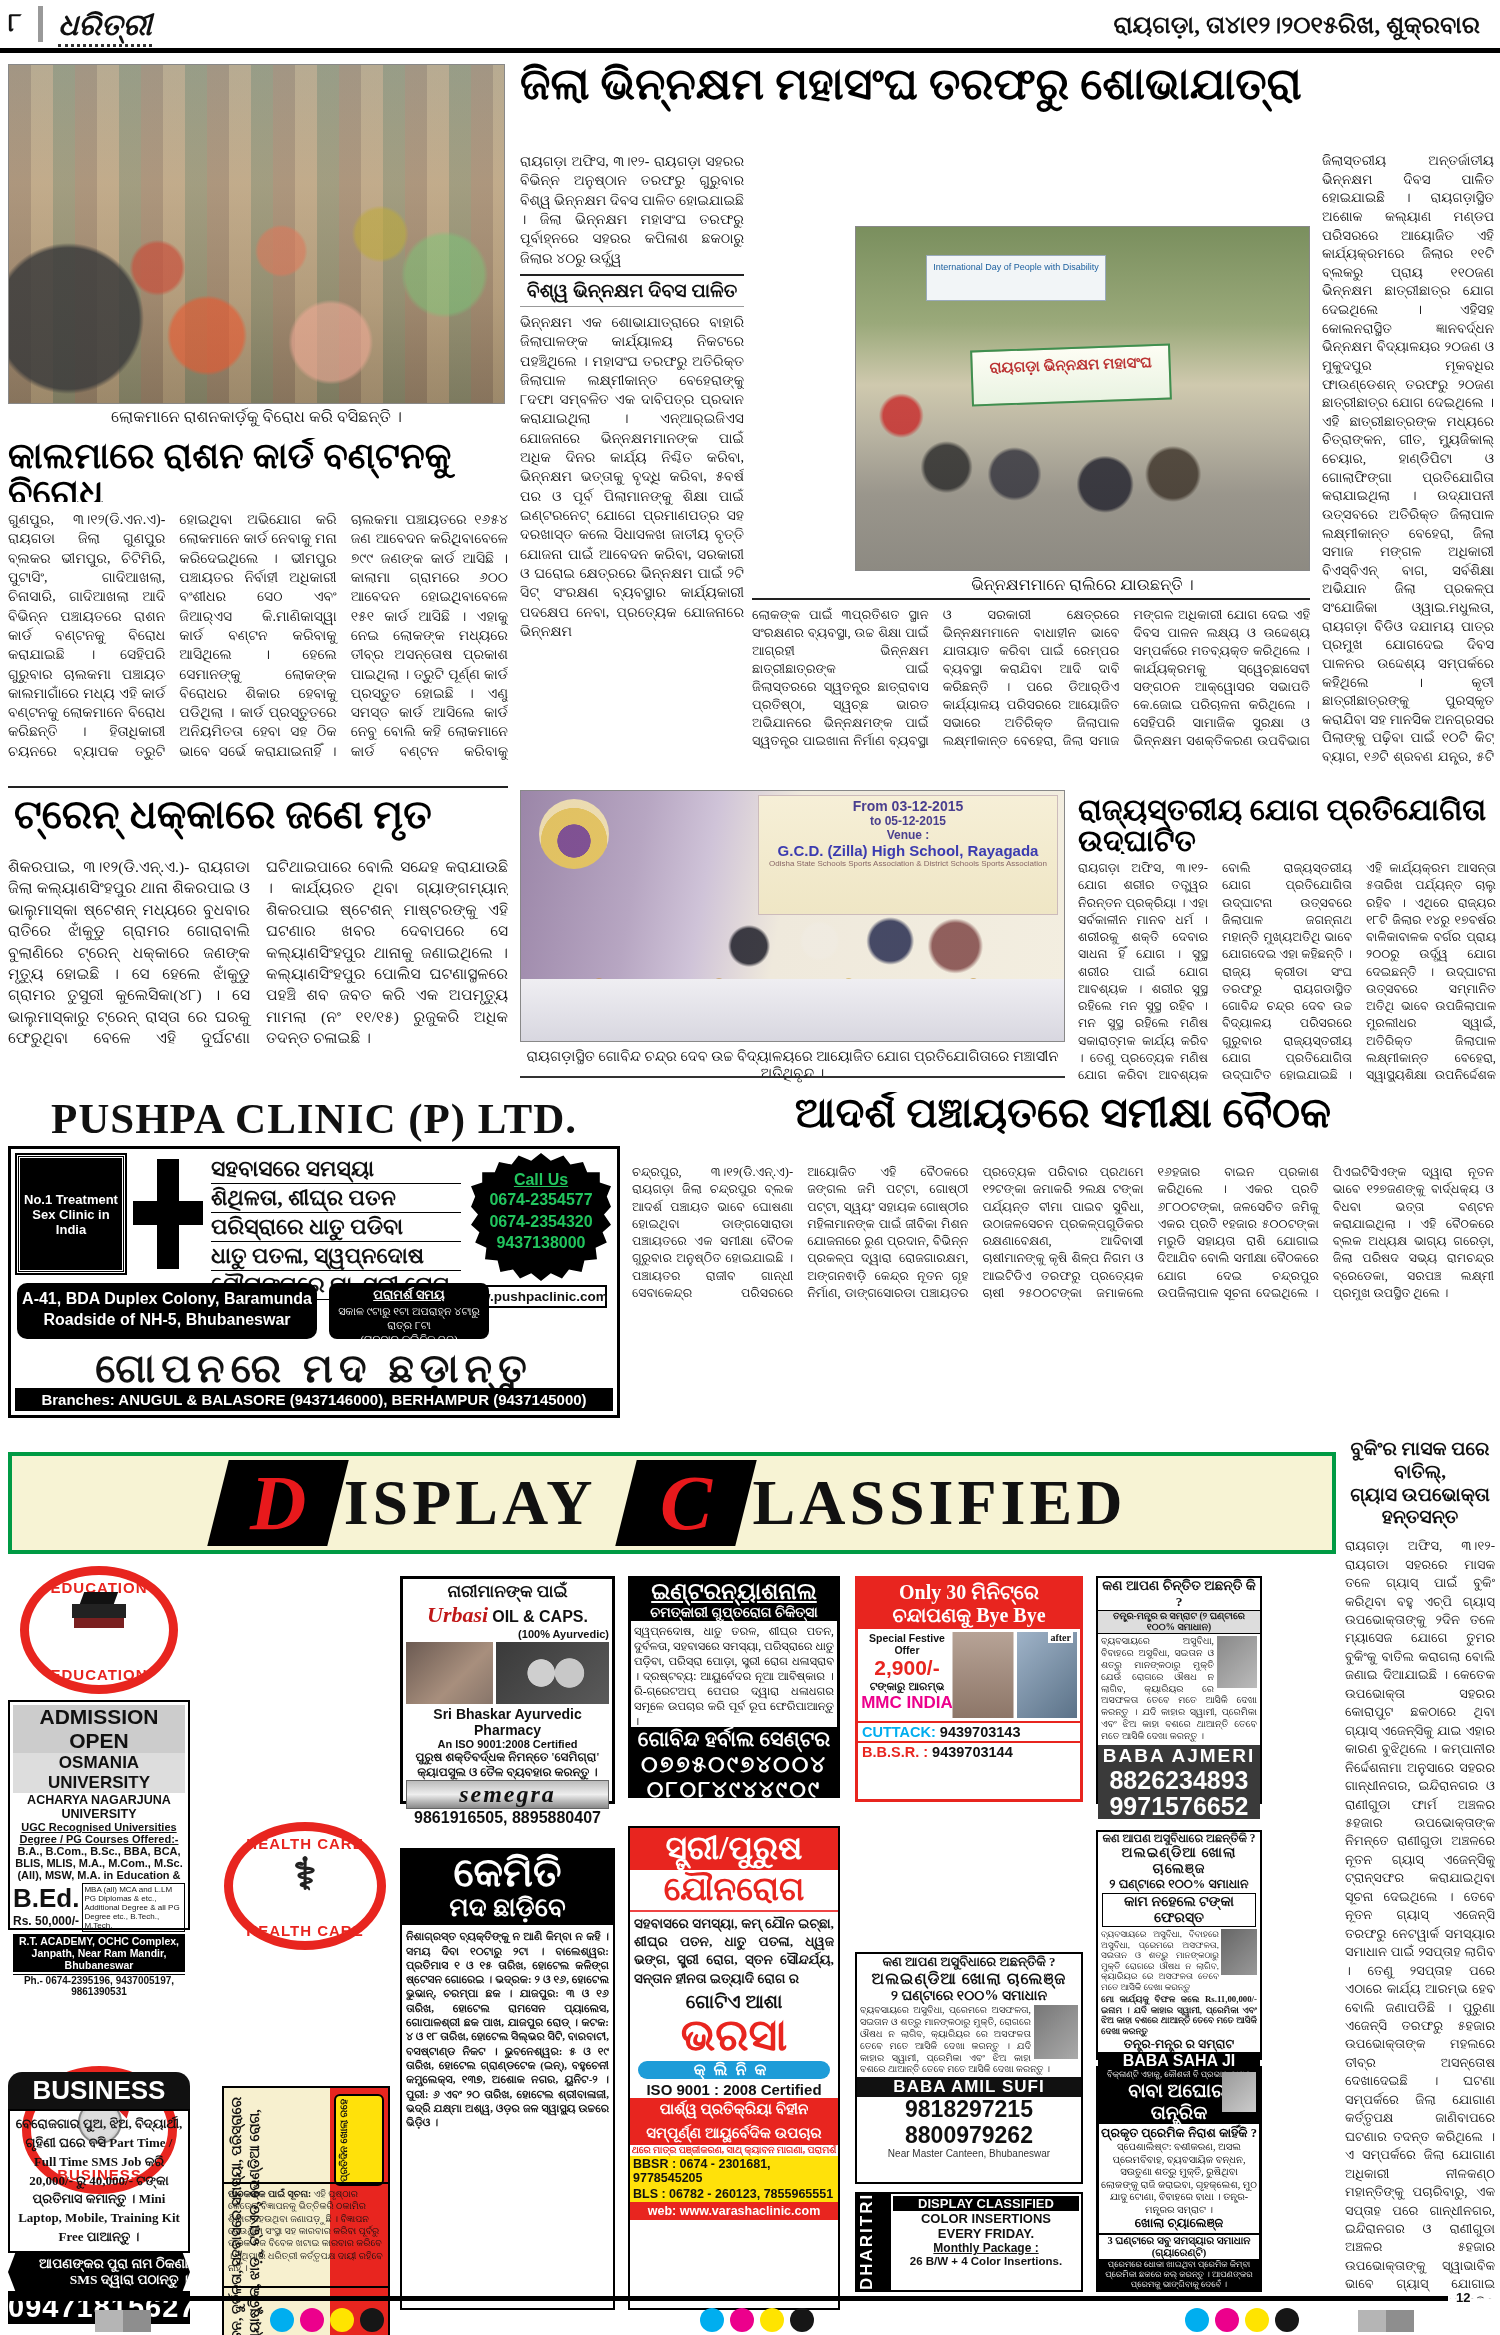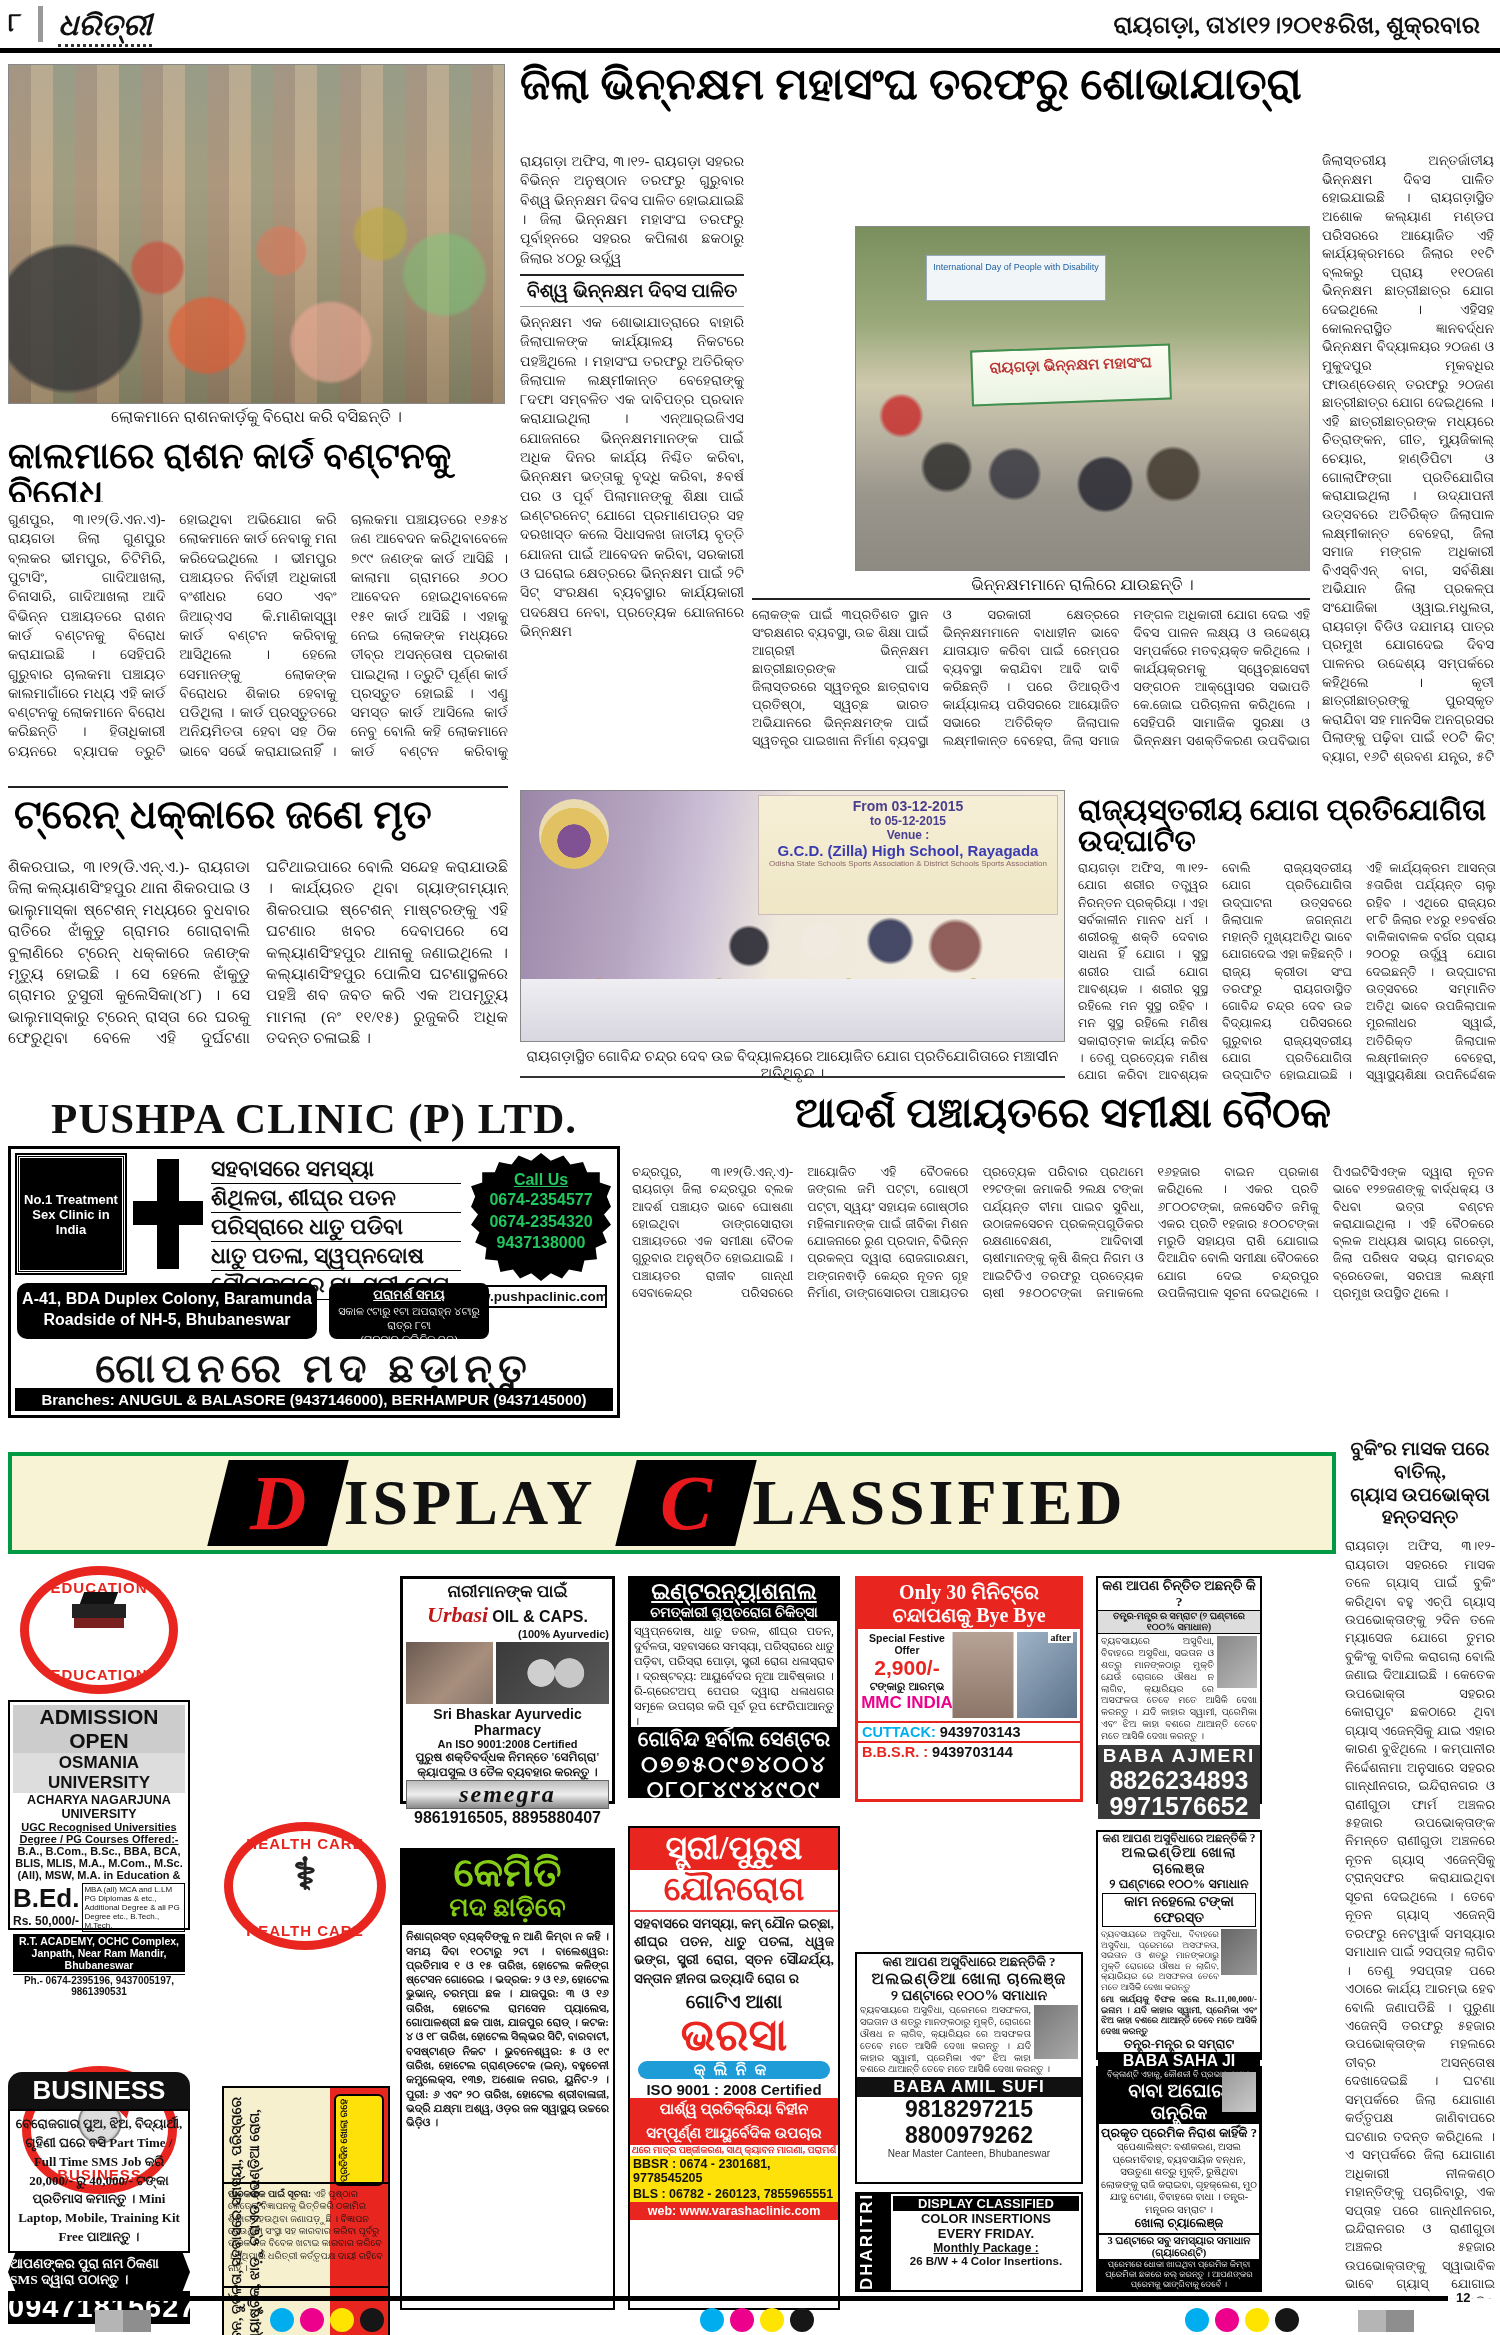--- a/index.html
+++ b/index.html
@@ -165,21 +165,21 @@
   #admission .rt { background:#000; color:#fff; font-size:10.5px; font-weight:bold; text-align:center; margin-top:2px; padding:1px; }
   #admission .phn { font-size:10px; font-weight:bold; border-top:1px solid #000; text-align:center; margin-top:2px; }
 
   #biz-seal { left:22px; top:1938px; width:155px; height:128px; }
   #biz-coin { width:44px; height:44px; border-radius:50%; background:radial-gradient(circle,#ddd 0 60%,#999 100%); border:2px solid #888; margin:4px auto 0; position:relative; }
   #biz-arrow { position:absolute; right:-16px; top:-6px; width:0; height:0; border-left:10px solid transparent; border-right:10px solid transparent; border-bottom:18px solid #d22; transform:rotate(45deg); }
 
   #bizad { left:8px; top:2072px; width:182px; height:220px; }
   #bizad-hdr { background:#111; color:#fff; font-family:"Liberation Sans",sans-serif; font-size:26px; font-weight:bold; text-align:center; border-radius:14px 14px 0 0; padding:3px 0; }
   #bizad-body { border:2px solid #000; padding:4px; font-size:13px; font-weight:bold; text-align:center; line-height:1.45; }
-  #bizad-bar { background:#000; color:#fff; font-size:13.5px; font-weight:bold; text-align:left; padding:3px 2px; clip-path:polygon(0 50%,4% 0,96% 0,100% 50%,96% 100%,4% 100%); }
+  #bizad-bar { background:#000; color:#fff; font-size:13.5px; font-weight:bold; text-align:right; padding:3px 2px; clip-path:polygon(0 50%,4% 0,96% 0,100% 50%,96% 100%,4% 100%); }
   #bizad-phone { font-family:"Liberation Sans",sans-serif; background:#000; color:#fff; font-size:29px; font-weight:bold; text-align:center; letter-spacing:1px; }
 
   #vert-ad { left:222px; top:1702px; width:168px; height:452px; border:2.5px solid #000; background:#f7f0cf; position:relative; overflow:hidden; }
   #vert-ad .rot { position:absolute; left:4px; top:4px; bottom:4px; width:100px; writing-mode:vertical-rl; transform:rotate(180deg); font-size:14px; font-weight:bold; line-height:1.25; }
   #vert-red { position:absolute; right:0; top:0; bottom:0; width:58px; background:#e8251f; color:#fff; }
   #vert-red .nm { position:absolute; left:2px; top:110px; bottom:4px; writing-mode:vertical-rl; transform:rotate(180deg); font-size:26px; font-weight:bold; }
   #vert-red .ph { position:absolute; right:2px; top:120px; bottom:4px; writing-mode:vertical-rl; transform:rotate(180deg); font-family:"Liberation Sans",sans-serif; font-size:13px; font-weight:bold; }
   #vert-yellow { position:absolute; right:4px; top:6px; width:50px; height:92px; background:#ffe10a; border:2px solid #000; border-radius:6px; writing-mode:vertical-rl; transform:rotate(180deg); font-size:10px; font-weight:bold; text-align:center; padding:2px; }
 
   #notice { left:222px; top:2182px; width:168px; height:106px; border:2px solid #000; padding:4px; font-size:9.5px; line-height:1.3; }
@@ -193,21 +193,21 @@
   #urbasi .pics { display:flex; gap:3px; margin:2px 0; }
   #urbasi .p1 { flex:1; height:62px; background:linear-gradient(135deg,#6b5a52,#a88f7d 60%,#87756a); }
   #urbasi .p2 { flex:1.3; height:62px; background:radial-gradient(circle at 40% 50%, #cfcfcf 0 18%, transparent 19%), radial-gradient(circle at 65% 50%, #c8c8c8 0 18%, transparent 19%), linear-gradient(135deg,#3a3a3a,#5a5a5a); }
   #urbasi .ph1 { font-family:"Liberation Sans",sans-serif; font-weight:bold; font-size:14px; }
   #urbasi .ph2 { font-family:"Liberation Sans",sans-serif; font-weight:bold; font-size:11px; }
   #urbasi .od { font-size:12px; font-weight:bold; line-height:1.25; }
   #urbasi .sem { background:linear-gradient(180deg,#bbb,#eee 50%,#888); font-style:italic; font-weight:bold; font-size:24px; letter-spacing:2px; border:1px solid #666; }
   #urbasi .phones { font-family:"Liberation Sans",sans-serif; font-weight:bold; font-size:16px; }
 
   #quit { left:400px; top:1848px; width:215px; height:462px; border:2px solid #000; }
-  #quit .hdr { background:#000; color:#84cc16; text-align:center; padding:2px 0 4px; }
+  #quit .hdr { background:#000; color:#ffffff; text-align:center; padding:2px 0 4px; }
   #quit .h1 { font-size:40px; font-weight:bold; line-height:1.05; }
   #quit .h2 { font-size:26px; font-weight:bold; line-height:1.05; }
   #quit .bd { padding:4px; font-size:11px; font-weight:bold; line-height:1.3; }
 
   #intl { left:628px; top:1576px; width:212px; height:222px; background:#000; color:#fff; padding:3px; text-align:center; }
   #intl .h1 { font-size:23px; font-weight:bold; text-decoration:underline; }
   #intl .h2 { font-size:14px; font-weight:bold; }
   #intl .bd { background:#fff; color:#000; font-size:11.5px; text-align:justify; padding:3px; line-height:1.3; height:106px; overflow:hidden; }
   #intl .nm { font-size:21px; font-weight:bold; }
   #intl .ph { font-size:23px; font-weight:bold; letter-spacing:2px; line-height:1.1; }

